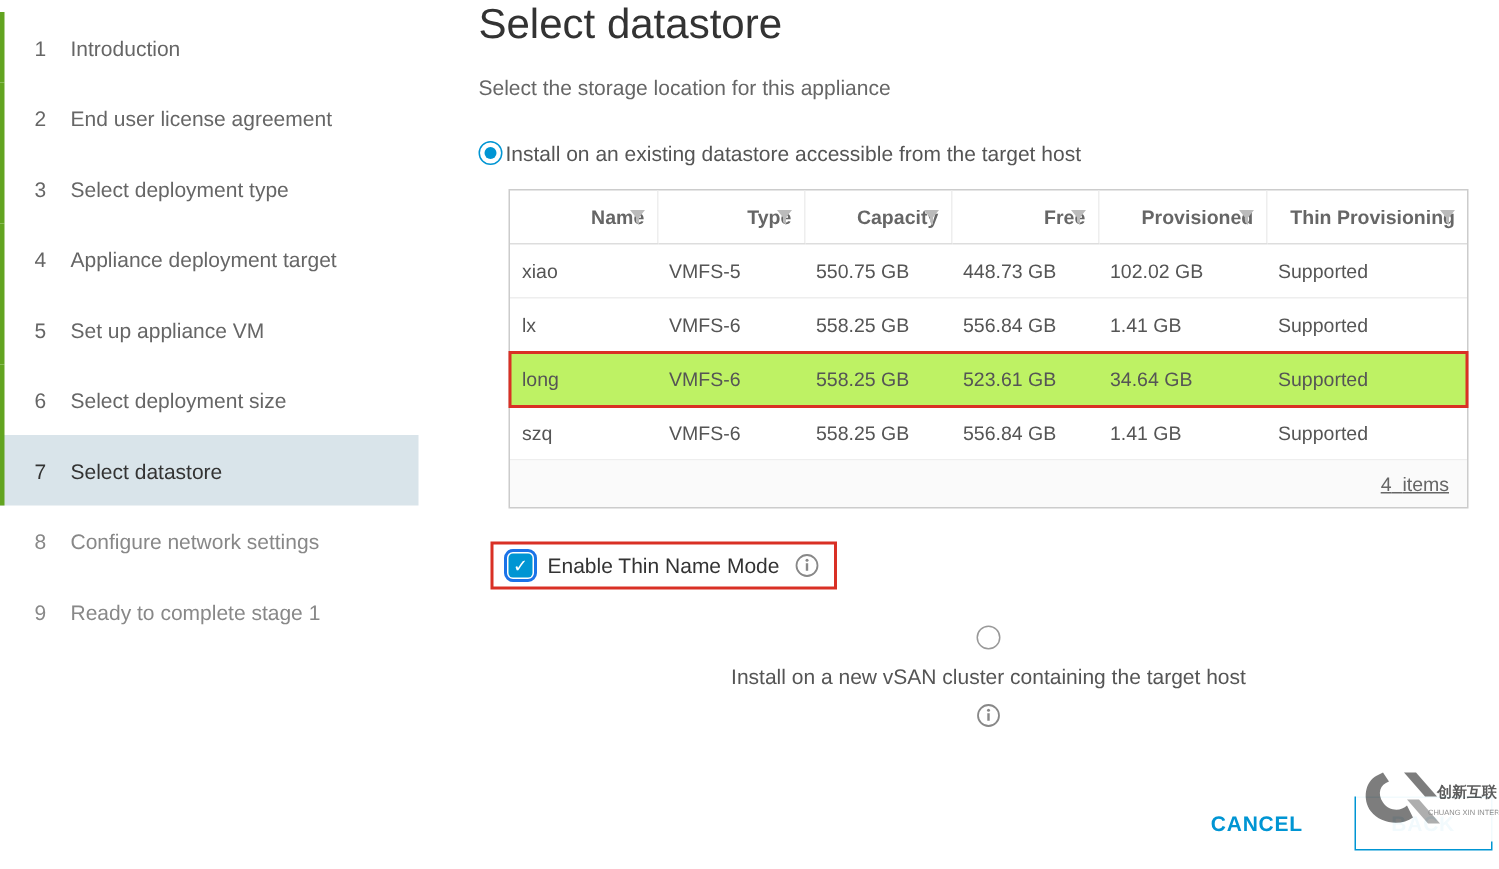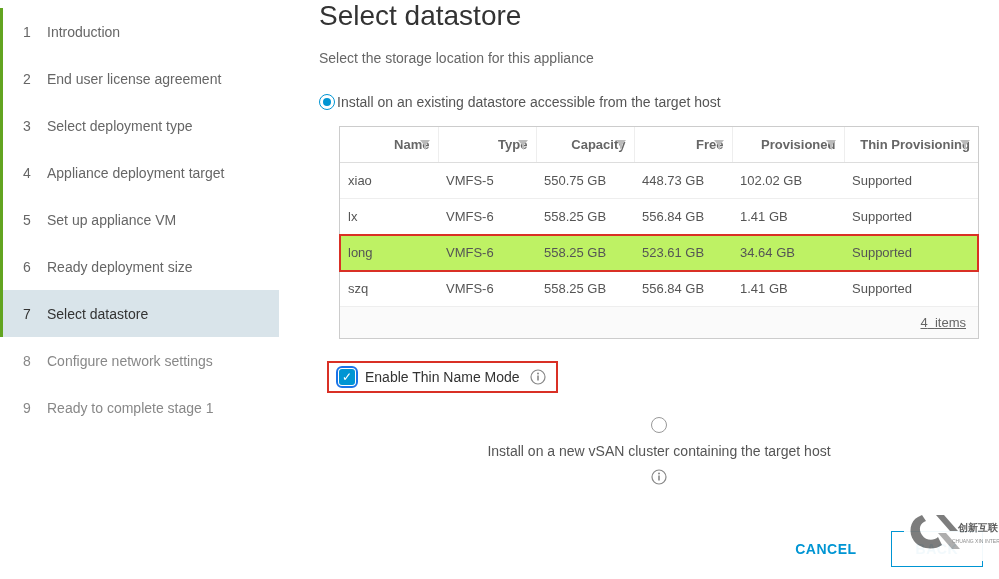--- a/index.html
+++ b/index.html
@@ -23,21 +23,21 @@
 th:not(:first-child) { border-left: 1px solid #eee; }
 .filter-svg { position: absolute; right: 8px; top: 50%; transform: translateY(-50%); }
 td { padding: 10px 8px; color: #555; border-bottom: 1px solid #eee; }
 tr.selected td { background: #bef264; }
 tr.hl-row { outline: 2px solid #d93025; outline-offset: -1px; }
 .table-footer { text-align: right; padding: 8px 12px; color: #666; font-size: 13px; background: #fafafa; text-decoration: underline; }
 .thin-box { display: inline-flex; align-items: center; gap: 10px; margin-left: 8px; margin-top: 22px; padding: 6px 10px; border: 2px solid #d93025; }
 .checkbox { width: 16px; height: 16px; border-radius: 3px; background: #0095d3; outline: 2px solid #1a73e8; outline-offset: 1px; display: inline-flex; align-items: center; justify-content: center; color: #fff; font-size: 12px; }
 .vsan-row { display: flex; align-items: center; gap: 10px; margin-top: 24px; color: #555; flex-direction: column; }
 .info-svg { flex-shrink: 0; }
-.actions { position: absolute; bottom: 12px; right: 0; display: flex; gap: 20px; align-items: center; padding-right: 16px; }
+.actions { position: absolute; bottom: 12px; right: 0; display: flex; gap: 20px; align-items: center; padding-right: 4px; }
 .btn-cancel { color: #0095d3; font-weight: 600; letter-spacing: 0.5px; cursor: pointer; padding: 10px 14px; }
 .btn-back { border: 1px solid #0095d3; color: #0095d3; font-weight: 600; letter-spacing: 0.5px; padding: 9px 24px; cursor: pointer; background: #fff; }
 .watermark { position: absolute; right: 0; bottom: 18px; width: 95px; height: 54px; background: #fff; opacity: 0.95; pointer-events: none; z-index: 50; }
 .watermark svg { width: 100%; height: 100%; }
 </style>
 </head>
 <body>
 
 <div class="layout">
   <div class="sidebar" id="sidebar">
@@ -56,21 +56,21 @@
       <div class="step done">
         <span class="num">4</span>
         <span>Appliance deployment target</span>
       </div>
       <div class="step done">
         <span class="num">5</span>
         <span>Set up appliance VM</span>
       </div>
       <div class="step done">
         <span class="num">6</span>
-        <span>Ready deployment size</span>
+        <span>Select deployment size</span>
       </div>
       <div class="step active">
         <span class="num">7</span>
         <span>Select datastore</span>
       </div>
       <div class="step ">
         <span class="num">8</span>
         <span>Configure network settings</span>
       </div>
       <div class="step ">

